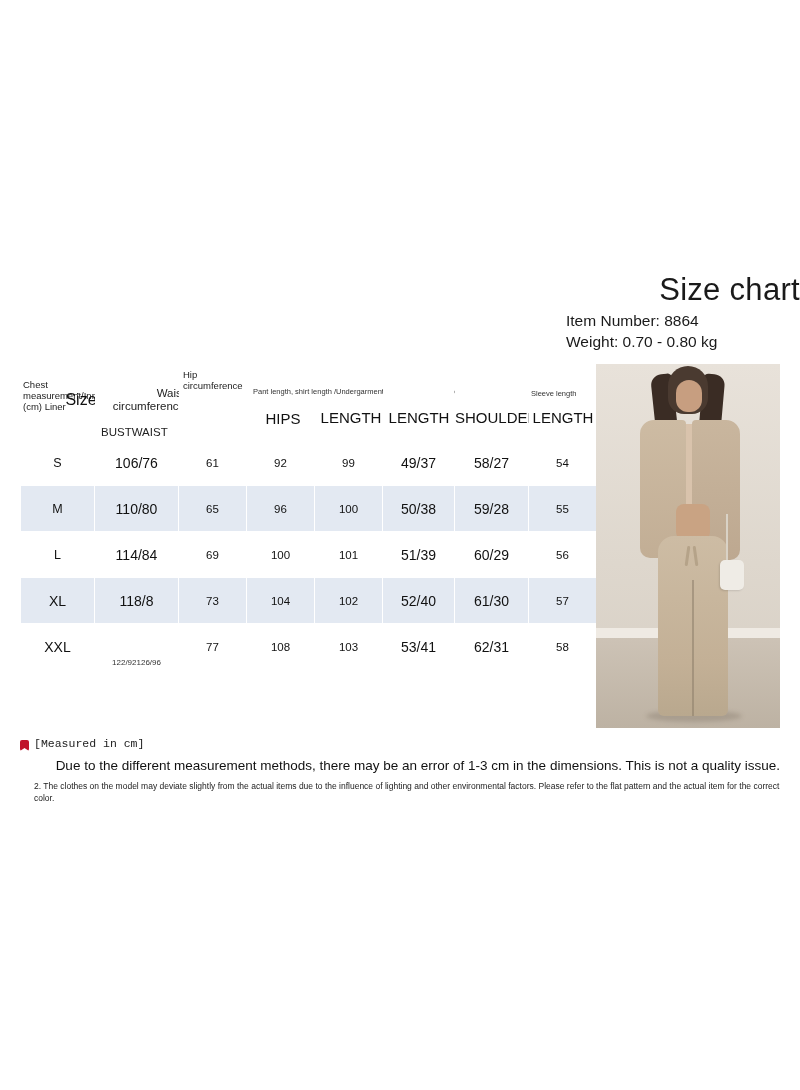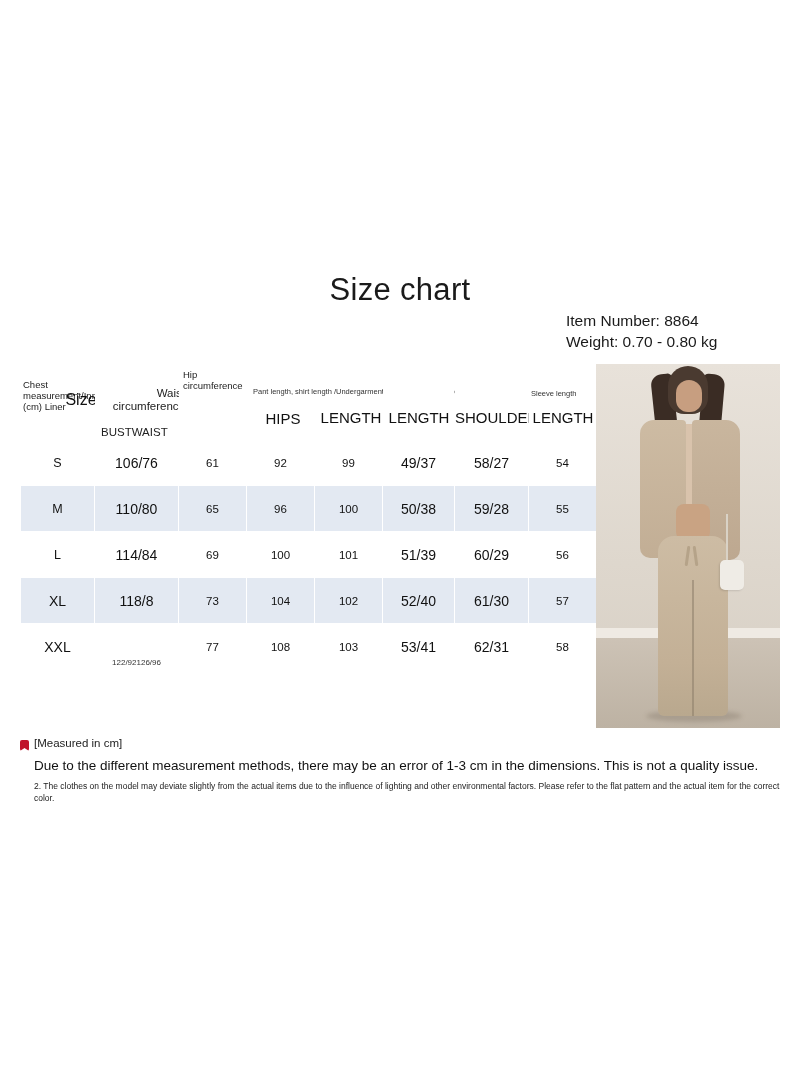--- a/index.html
+++ b/index.html
@@ -22,21 +22,21 @@
     width: 800px;
     height: 1090px;
   }
 
   
   .title {
     position: absolute;
     left: 0;
     top: 272px;
     width: 800px;
-    text-align: center;
+    text-align: right;
     font-size: 31px;
     font-weight: 400;
     color: #1a1a1a;
     letter-spacing: 0.3px;
   }
 
   
   .item-info {
     position: absolute;
     left: 566px;
@@ -226,36 +226,38 @@
     position: absolute;
     left: 20px;
     top: 736px;
     width: 760px;
   }
   .note-measured {
     font-size: 11.5px;
     color: #222;
     margin: 0 0 6px 14px;
     line-height: 15px;
+    font-family: Liberation Mono, monospace;
   }
   .bullet {
     position: absolute;
     left: 0px;
     top: 4px;
     width: 9px;
     height: 11px;
     background: #c0142b;
     border-radius: 2px 2px 2px 2px;
     clip-path: polygon(0 0, 100% 0, 100% 100%, 50% 72%, 0 100%);
   }
   .note-1 {
     font-size: 13.5px;
     line-height: 18px;
     color: #111;
     margin: 0 0 6px 14px;
+    text-align: right;
   }
   .note-2 {
     font-size: 8.5px;
     line-height: 11.5px;
     color: #222;
     margin: 0 0 0 14px;
   }
 </style>
 </head>
 <body>

